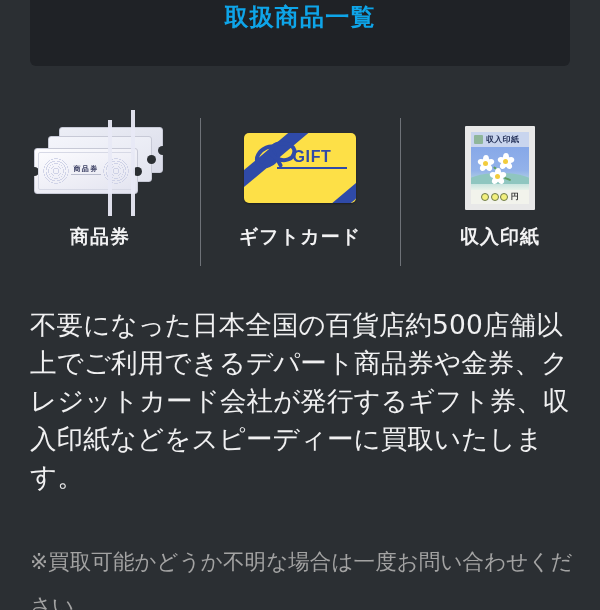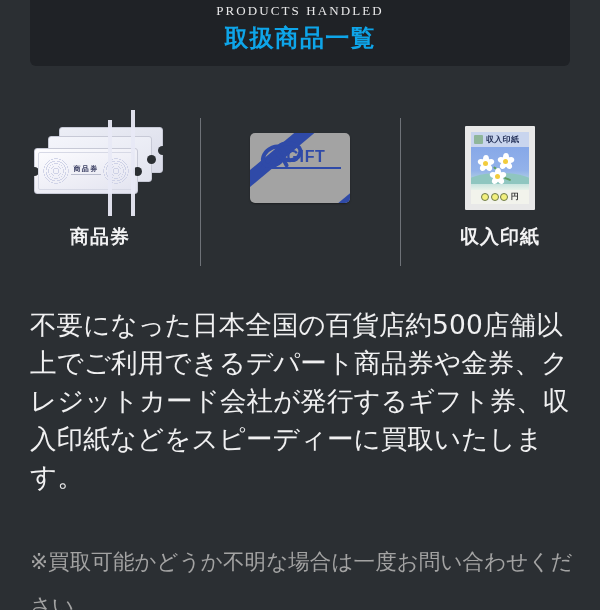--- a/index.html
+++ b/index.html
@@ -184,23 +184,23 @@
     width: 4px;
     background: #e8e9f6;
     opacity: .95;
   }
   .band-a { left: 78px; }
   .band-b { left: 101px; top: -16px; }
 
   
   .giftcard {
     position: relative;
-    width: 100px;
+    width: 112px;
     height: 70px;
-    background: #a3a3a3;
+    background: #fde047;
     border-radius: 5px;
     overflow: hidden;
     box-shadow: 0 1px 2px rgba(0,0,0,.35);
   }
   .gc-ribbon {
     position: absolute;
     width: 150px;
     height: 13px;
     background: #2f4aa8;
     transform: rotate(-40deg);
@@ -418,21 +418,20 @@
     letter-spacing: .1px;
     margin: 0;
   }
 </style>
 </head>
 <body>
 
 <div id="page">
 
   <div class="header-panel">
-    <div class="eyebrow">PRODUCTS HANDLED</div>
     <div class="panel-title">取扱商品一覧</div>
   </div>
 
   <div class="products">
 
     <div class="product-col">
       <div class="icon-slot">
         <div class="voucher-stack">
           <div class="voucher v3"></div>
           <div class="voucher v2"></div>
@@ -463,20 +462,21 @@
             <div class="gc-tail gc-tail-l"></div>
             <div class="gc-tail gc-tail-r"></div>
             <div class="gc-loop gc-loop-l"></div>
             <div class="gc-loop gc-loop-r"></div>
           </div>
           <div class="gc-text">
             <div class="gc-line1">GIFT</div>
           </div>
         </div>
       </div>
+      <div class="product-label">ギフトカード</div>
     </div>
 
     <div class="product-col">
       <div class="icon-slot">
         <div class="stamp">
           <div class="stamp-inner">
             <div class="stamp-head">
               <div class="stamp-chip"></div>
               <div class="stamp-head-text">収入印紙</div>
             </div>

